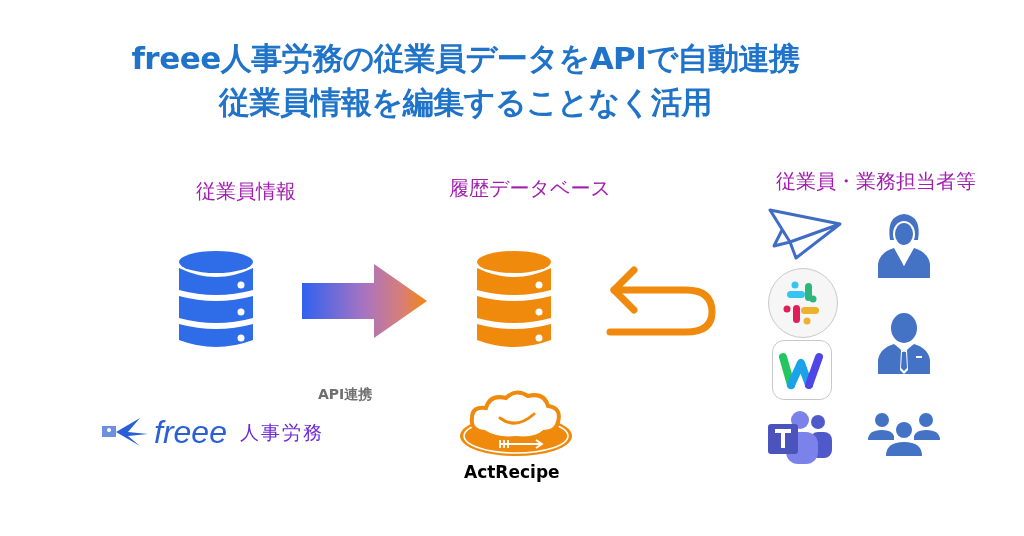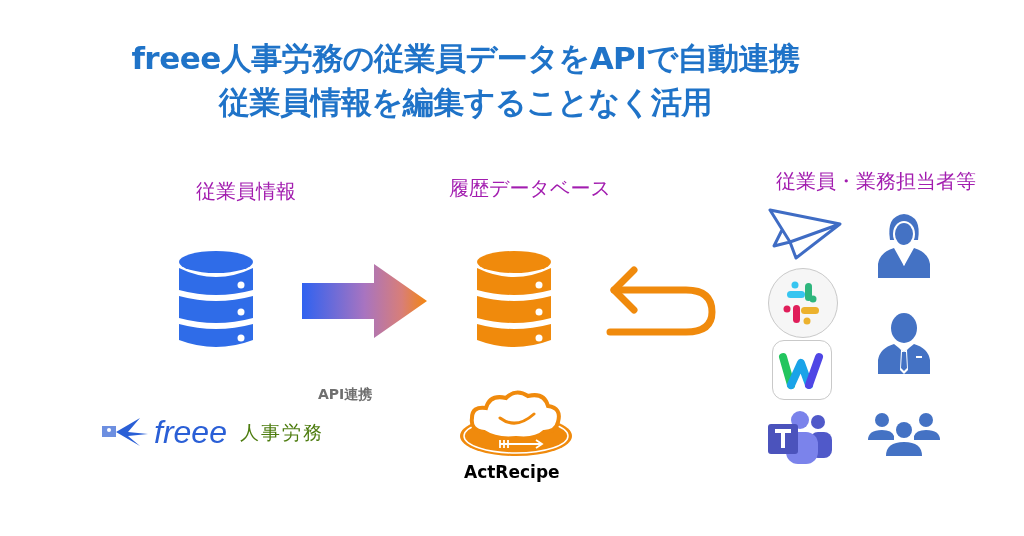--- a/index.html
+++ b/index.html
@@ -83,21 +83,21 @@
 <div class="small-label" style="left:600px; top:346px; width:124px;">
 </div>
 
 <div class="abs" style="left:100px; top:412px; width:260px; height:36px;">
   <svg class="abs" style="left:0; top:4px;" width="52" height="30" viewBox="0 0 52 30">
     <rect x="2" y="10" width="14" height="11" fill="#6d8fe0"></rect>
     <circle cx="9" cy="14" r="2" fill="#fff"></circle>
     <path d="M16 16 L40 2 L28 16 L48 18 L28 20 L40 30 Z" fill="#2a5fd6"></path>
   </svg>
   <span class="abs" style="left:54px; top:2px; color:#2a5fd6; font-family:Liberation Sans, sans-serif; font-style:italic; font-size:32px;">freee</span>
-  <span class="abs" style="left:140px; top:8px; color:#4d7c0f; font-size:19px; letter-spacing:2px;">人事労務</span>
+  <span class="abs" style="left:140px; top:8px; color:#6d28d9; font-size:19px; letter-spacing:2px;">人事労務</span>
 </div>
 
 <div class="abs" style="left:456px; top:388px; width:120px; height:100px;">
   <svg width="120" height="70" viewBox="0 0 120 70">
     <ellipse cx="60" cy="48" rx="56" ry="20" fill="#f08a0c"></ellipse>
     <ellipse cx="60" cy="48" rx="52" ry="17" fill="none" stroke="#fff" stroke-width="1.5"></ellipse>
     <g fill="#fff" stroke="#f08a0c" stroke-width="4">
       <path d="M28 44 Q14 42 16 30 Q16 18 30 20 Q34 6 50 10 Q60 0 72 8 Q88 4 92 18 Q106 20 102 34 Q100 44 88 44 Q80 52 60 50 Q40 52 28 44 Z"></path>
     </g>
     <path d="M44 30 Q60 42 78 26" fill="none" stroke="#f08a0c" stroke-width="3" stroke-linecap="round"></path>

